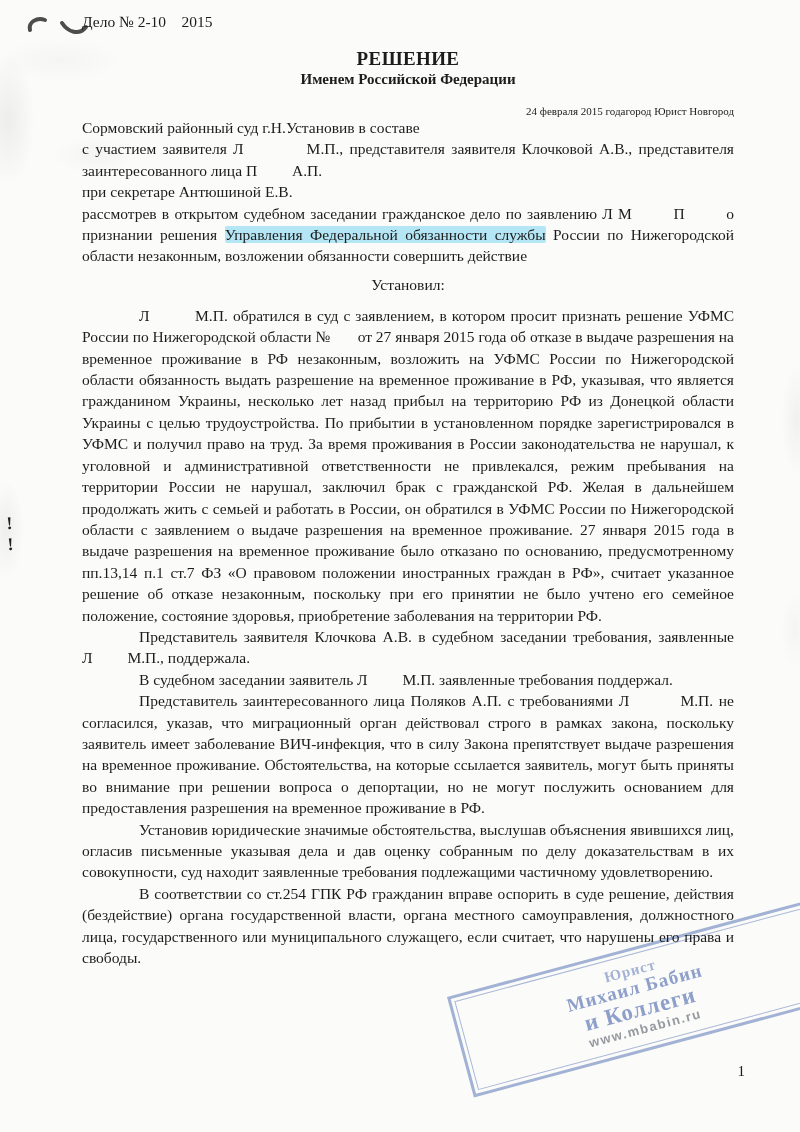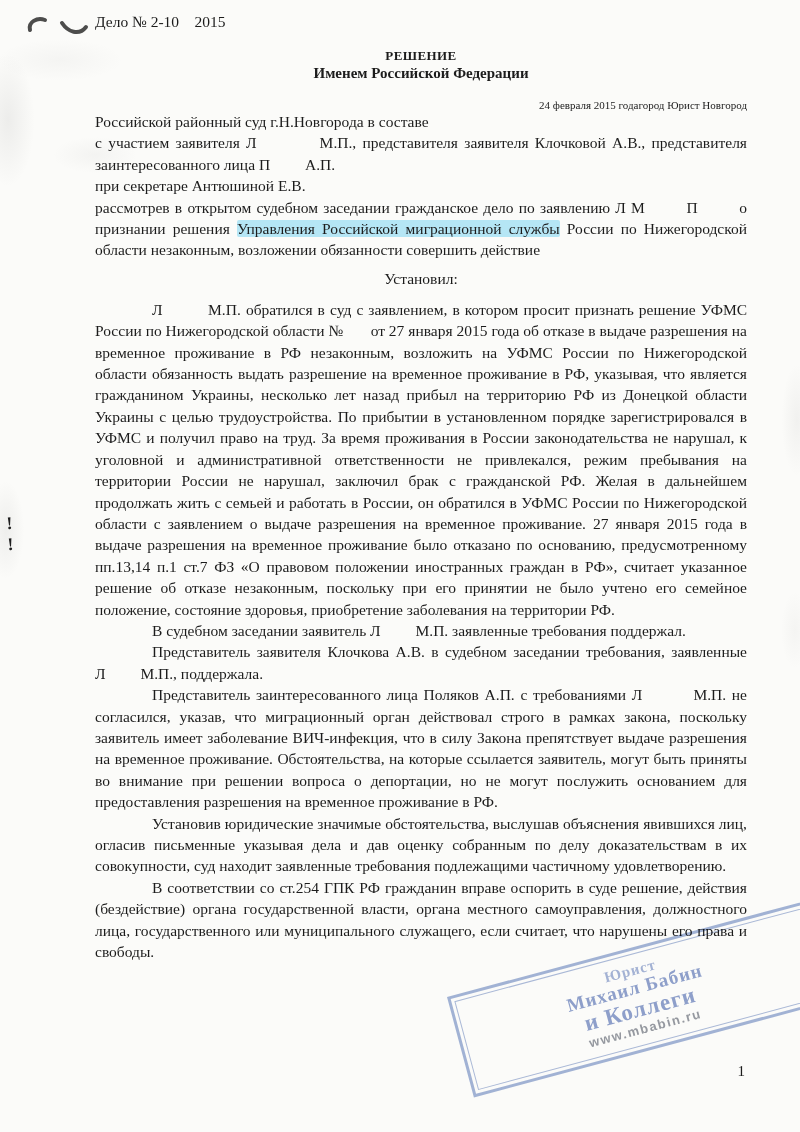--- a/index.html
+++ b/index.html
@@ -12,24 +12,24 @@
     background:
       radial-gradient(ellipse 38px 95px at 8px 120px, rgba(110,110,110,.10), transparent 70%),
       radial-gradient(ellipse 26px 70px at 6px 530px, rgba(110,110,110,.09), transparent 70%),
       radial-gradient(ellipse 60px 26px at 95px 155px, rgba(120,120,120,.06), transparent 70%),
       radial-gradient(ellipse 22px 80px at 797px 420px, rgba(120,120,120,.08), transparent 70%),
       radial-gradient(ellipse 20px 55px at 795px 630px, rgba(120,120,120,.05), transparent 70%),
       radial-gradient(ellipse 90px 30px at 60px 60px, rgba(120,120,120,.05), transparent 70%),
       #fbfbf9;
   }
   .content {
-    position:absolute; left:95px; top:13px; width:652px;
+    position:absolute; left:82px; top:13px; width:652px;
   }
   .case-line { font-size:15.5px; margin:0; }
-  .doc-title { margin-top:17px; font-weight:bold; font-size:13px; text-align:center; letter-spacing:.4px; }
+  .doc-title { margin-top:17px; font-weight:bold; font-size:19px; text-align:center; letter-spacing:.4px; }
   .doc-subtitle { font-weight:bold; font-size:15px; text-align:center; margin-top:1px; }
   .dateline { margin-top:17px; font-size:11px; display:flex; justify-content:flex-end; }
   p.pre, p.body-p { margin:0; font-size:15.5px; line-height:21.4px; text-align:justify; }
   .section-heading { text-align:center; font-weight:normal; font-size:15.5px; margin:9px 0 11px; }
   .body-p { text-indent:57px; }
   .hl { background:#b5e6f5; border-radius:2px; box-decoration-break:clone; -webkit-box-decoration-break:clone; }
   .page-number { position:absolute; right:55px; top:1063px; font-size:15px; }
 
   
   .pen-marks { position:absolute; left:22px; top:10px; opacity:.85; }
@@ -83,30 +83,30 @@
     <p class="case-line">Дело № 2-10&nbsp;&nbsp;&nbsp;&nbsp;2015</p>
 
     <div class="doc-title">РЕШЕНИЕ</div>
     <div class="doc-subtitle">Именем Российской Федерации</div>
 
     <div class="dateline">
       <span>24 февраля 2015 года</span>
       <span>город Юрист Новгород</span>
     </div>
 
-    <p class="pre">Российской районный суд г.Н.Новгорода в составе</p>
+    <p class="pre">Сормовский районный суд г.Н.Установив в составе</p>
     <p class="pre">с участием заявителя Л&nbsp;&nbsp;&nbsp;&nbsp;&nbsp;&nbsp;&nbsp;&nbsp;&nbsp;&nbsp;М.П., представителя заявителя Клочковой А.В., представителя заинтересованного лица П&nbsp;&nbsp;&nbsp;&nbsp;&nbsp;&nbsp;&nbsp;&nbsp;&nbsp;А.П.</p>
     <p class="pre">при секретаре Антюшиной Е.В.</p>
-    <p class="pre"><span>рассмотрев в открытом судебном заседании гражданское дело по заявлению Л М&nbsp;&nbsp;&nbsp;&nbsp;&nbsp;&nbsp;&nbsp;&nbsp;П&nbsp;&nbsp;&nbsp;&nbsp;&nbsp;&nbsp;&nbsp;&nbsp;о признании решения </span><span class="hl">Управления Российской миграционной службы</span><span> России по Нижегородской области незаконным, возложении обязанности совершить действие</span></p>
+    <p class="pre"><span>рассмотрев в открытом судебном заседании гражданское дело по заявлению Л М&nbsp;&nbsp;&nbsp;&nbsp;&nbsp;&nbsp;&nbsp;&nbsp;П&nbsp;&nbsp;&nbsp;&nbsp;&nbsp;&nbsp;&nbsp;&nbsp;о признании решения </span><span class="hl">Управления Федеральной обязанности службы</span><span> России по Нижегородской области незаконным, возложении обязанности совершить действие</span></p>
 
     <div class="section-heading">Установил:</div>
 
     <p class="body-p">Л&nbsp;&nbsp;&nbsp;&nbsp;&nbsp;&nbsp;&nbsp;&nbsp;&nbsp;М.П. обратился в суд с заявлением, в котором просит признать решение УФМС России по Нижегородской области №&nbsp;&nbsp;&nbsp;&nbsp;&nbsp;&nbsp; от 27 января 2015 года об отказе в выдаче разрешения на временное проживание в РФ незаконным, возложить на УФМС России по Нижегородской области обязанность выдать разрешение на временное проживание в РФ, указывая, что является гражданином Украины, несколько лет назад прибыл на территорию РФ из Донецкой области Украины с целью трудоустройства. По прибытии в установленном порядке зарегистрировался в УФМС и получил право на труд. За время проживания в России законодательства не нарушал, к уголовной и административной ответственности не привлекался, режим пребывания на территории России не нарушал, заключил брак с гражданской РФ. Желая в дальнейшем продолжать жить с семьей и работать в России, он обратился в УФМС России по Нижегородской области с заявлением о выдаче разрешения на временное проживание. 27 января 2015 года в выдаче разрешения на временное проживание было отказано по основанию, предусмотренному пп.13,14 п.1 ст.7 ФЗ «О правовом положении иностранных граждан в РФ», считает указанное решение об отказе незаконным, поскольку при его принятии не было учтено его семейное положение, состояние здоровья, приобретение заболевания на территории РФ.</p>
+    <p class="body-p">Представитель заявителя Клочкова А.В. в судебном заседании требования, заявленные Л&nbsp;&nbsp;&nbsp;&nbsp;&nbsp;&nbsp;&nbsp;&nbsp;&nbsp;М.П., поддержала.</p>
     <p class="body-p">В судебном заседании заявитель Л&nbsp;&nbsp;&nbsp;&nbsp;&nbsp;&nbsp;&nbsp;&nbsp;&nbsp;М.П. заявленные требования поддержал.</p>
-    <p class="body-p">Представитель заявителя Клочкова А.В. в судебном заседании требования, заявленные Л&nbsp;&nbsp;&nbsp;&nbsp;&nbsp;&nbsp;&nbsp;&nbsp;&nbsp;М.П., поддержала.</p>
     <p class="body-p">Представитель заинтересованного лица Поляков А.П. с требованиями Л&nbsp;&nbsp;&nbsp;&nbsp;&nbsp;&nbsp;&nbsp;&nbsp;&nbsp;М.П. не согласился, указав, что миграционный орган действовал строго в рамках закона, поскольку заявитель имеет заболевание ВИЧ-инфекция, что в силу Закона препятствует выдаче разрешения на временное проживание. Обстоятельства, на которые ссылается заявитель, могут быть приняты во внимание при решении вопроса о депортации, но не могут послужить основанием для предоставления разрешения на временное проживание в РФ.</p>
     <p class="body-p">Установив юридические значимые обстоятельства, выслушав объяснения явившихся лиц, огласив письменные указывая дела и дав оценку собранным по делу доказательствам в их совокупности, суд находит заявленные требования подлежащими частичному удовлетворению.</p>
     <p class="body-p">В соответствии со ст.254 ГПК РФ гражданин вправе оспорить в суде решение, действия (бездействие) органа государственной власти, органа местного самоуправления, должностного лица, государственного или муниципального служащего, если считает, что нарушены его права и свободы.</p>
   </div>
 
   <div class="page-number">1</div>
 
   <div class="stamp">
     <div class="stamp-inner">
       <span class="s1">Юрист</span>

